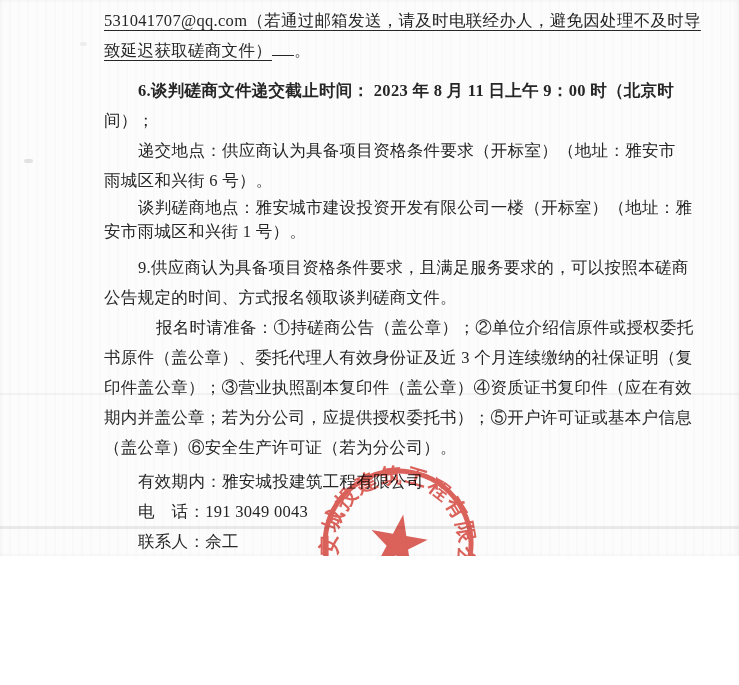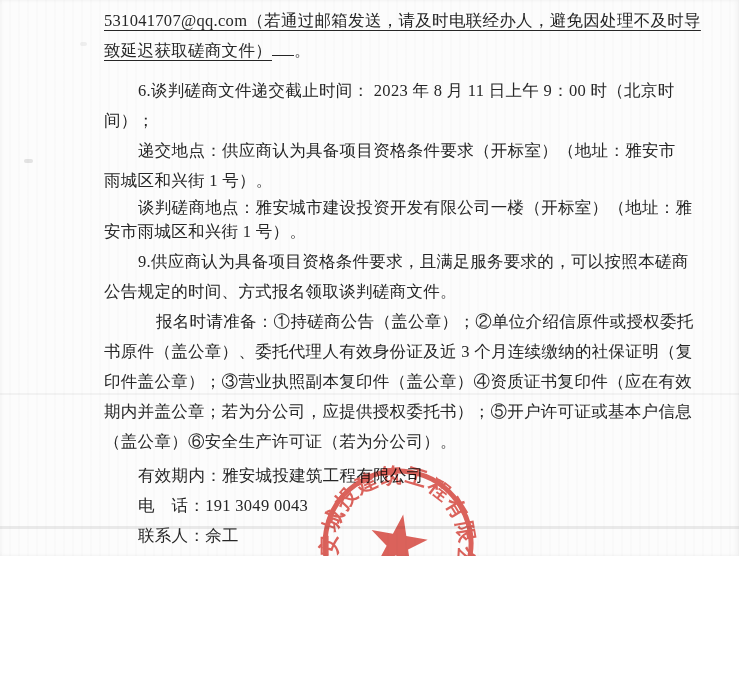--- a/index.html
+++ b/index.html
@@ -14,22 +14,22 @@
     font-family:"Liberation Serif","DejaVu Serif",serif;
     color:#262626;
   }
   .doc {
     position:absolute; left:104px; top:6px; width:556px;
     font-size:16.5px; line-height:30px; letter-spacing:0.3px;
   }
   .line { white-space:nowrap; }
   .indent2 { padding-left:34px; }
   .indent3 { padding-left:52px; }
-  .gap-lg { margin-top:10px; }
-  .gap-sm { margin-top:0; }
+  .gap-lg { margin-top:10px;font-weight:bold; }
+  .gap-sm { margin-top:6px; }
   .tight1 { margin-top:-3px; }
   .tight2 { margin-top:-6px; }
   .gap-xs { margin-top:4px; }
   .u {
     text-decoration:underline;
     text-underline-offset:4px;
     text-decoration-thickness:1px;
   }
   .ugap {
     display:inline-block; width:22px; height:1em;
@@ -62,21 +62,21 @@
 <body>
 
 <div class="page">
 
   <div class="doc">
     <div class="line u">531041707@qq.com（若通过邮箱发送，请及时电联经办人，避免因处理不及时导</div>
     <div class="line"><span class="u">致延迟获取磋商文件）</span><span class="ugap"></span><span>。</span></div>
     <div class="line indent2 gap-lg">6.谈判磋商文件递交截止时间： 2023 年 8 月 11 日上午 9：00 时（北京时</div>
     <div class="line">间）；</div>
     <div class="line indent2">递交地点：供应商认为具备项目资格条件要求（开标室）（地址：雅安市</div>
-    <div class="line">雨城区和兴街 1 号）。</div>
+    <div class="line">雨城区和兴街 6 号）。</div>
     <div class="line indent2 tight1">谈判磋商地点：雅安城市建设投资开发有限公司一楼（开标室）（地址：雅</div>
     <div class="line tight2">安市雨城区和兴街 1 号）。</div>
     <div class="line indent2 gap-sm">9.供应商认为具备项目资格条件要求，且满足服务要求的，可以按照本磋商</div>
     <div class="line">公告规定的时间、方式报名领取谈判磋商文件。</div>
     <div class="line indent3">报名时请准备：①持磋商公告（盖公章）；②单位介绍信原件或授权委托</div>
     <div class="line">书原件（盖公章）、委托代理人有效身份证及近 3 个月连续缴纳的社保证明（复</div>
     <div class="line">印件盖公章）；③营业执照副本复印件（盖公章）④资质证书复印件（应在有效</div>
     <div class="line">期内并盖公章；若为分公司，应提供授权委托书）；⑤开户许可证或基本户信息</div>
     <div class="line">（盖公章）⑥安全生产许可证（若为分公司）。</div>
     <div class="line indent2 gap-xs">有效期内：雅安城投建筑工程有限公司</div>

